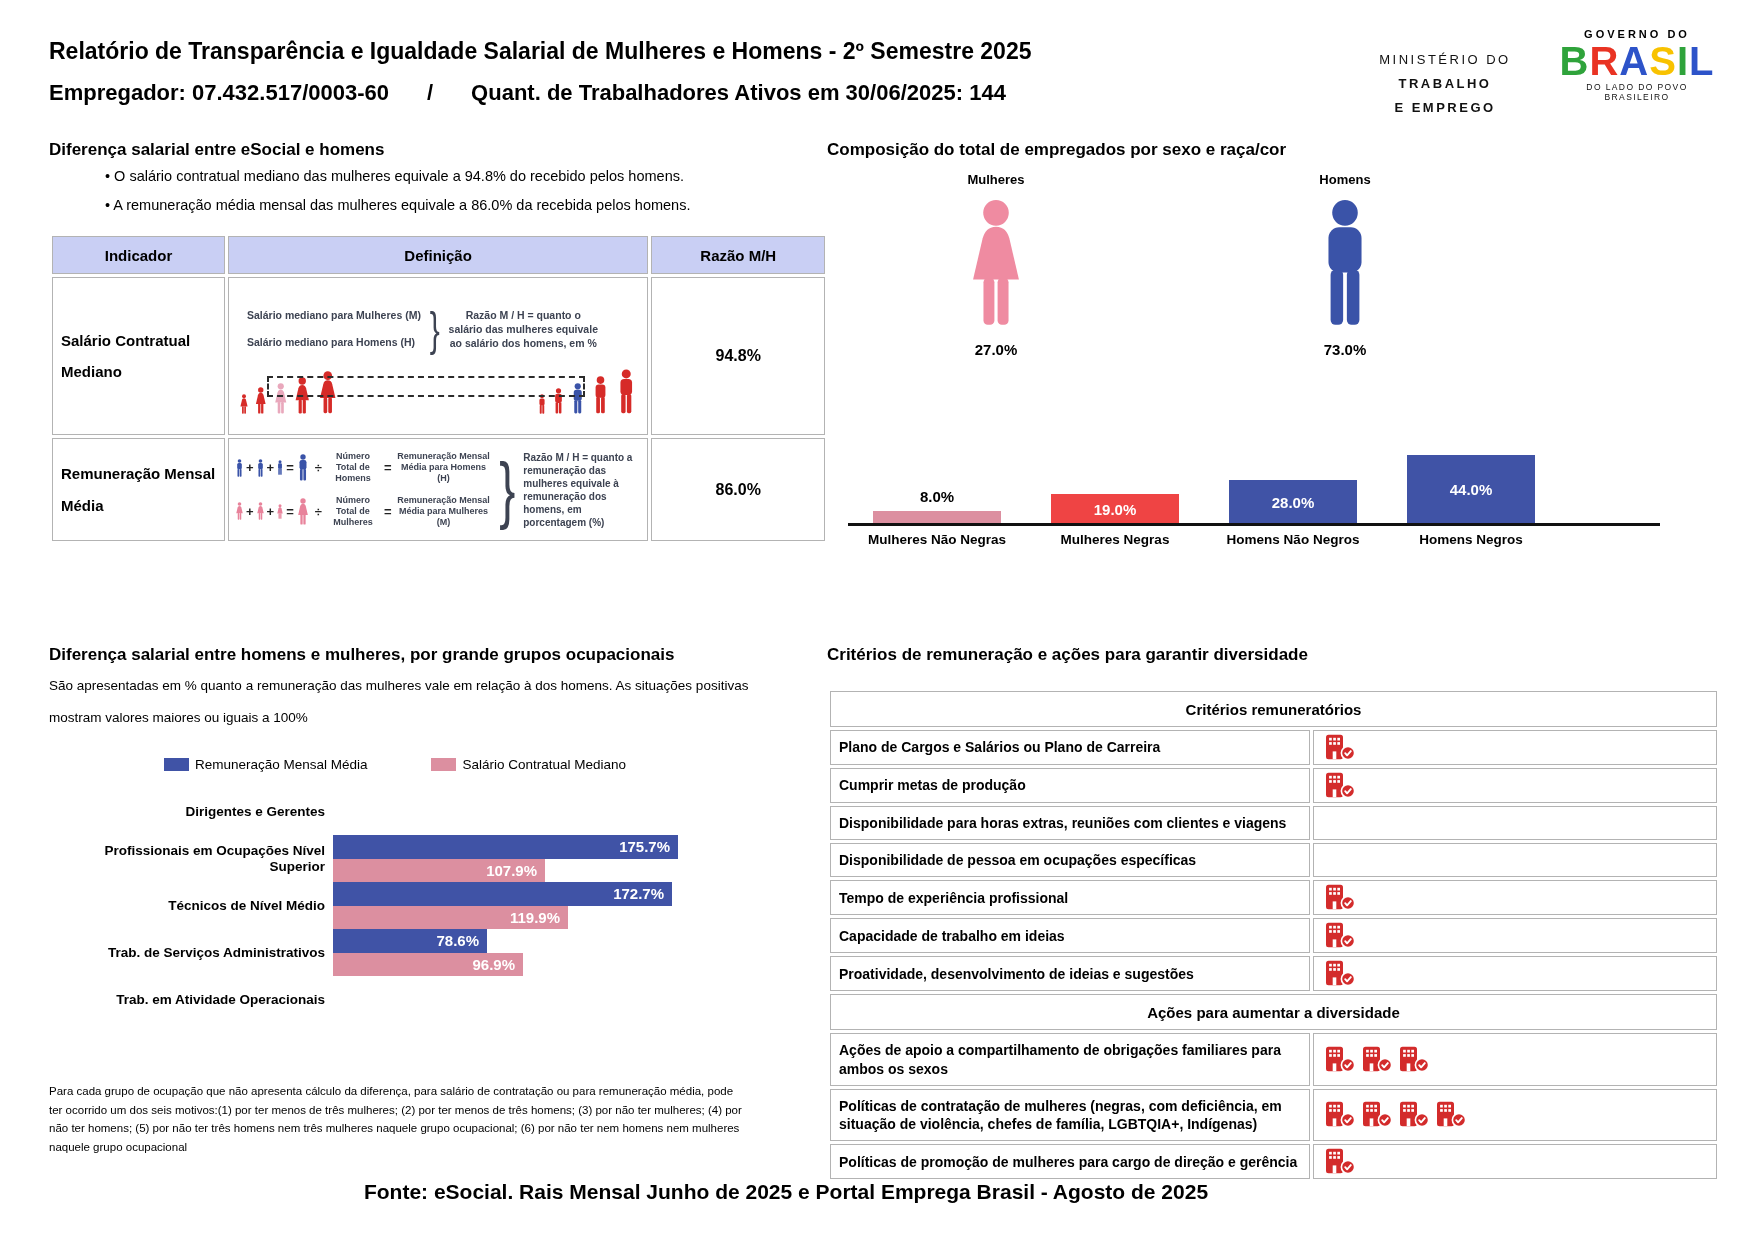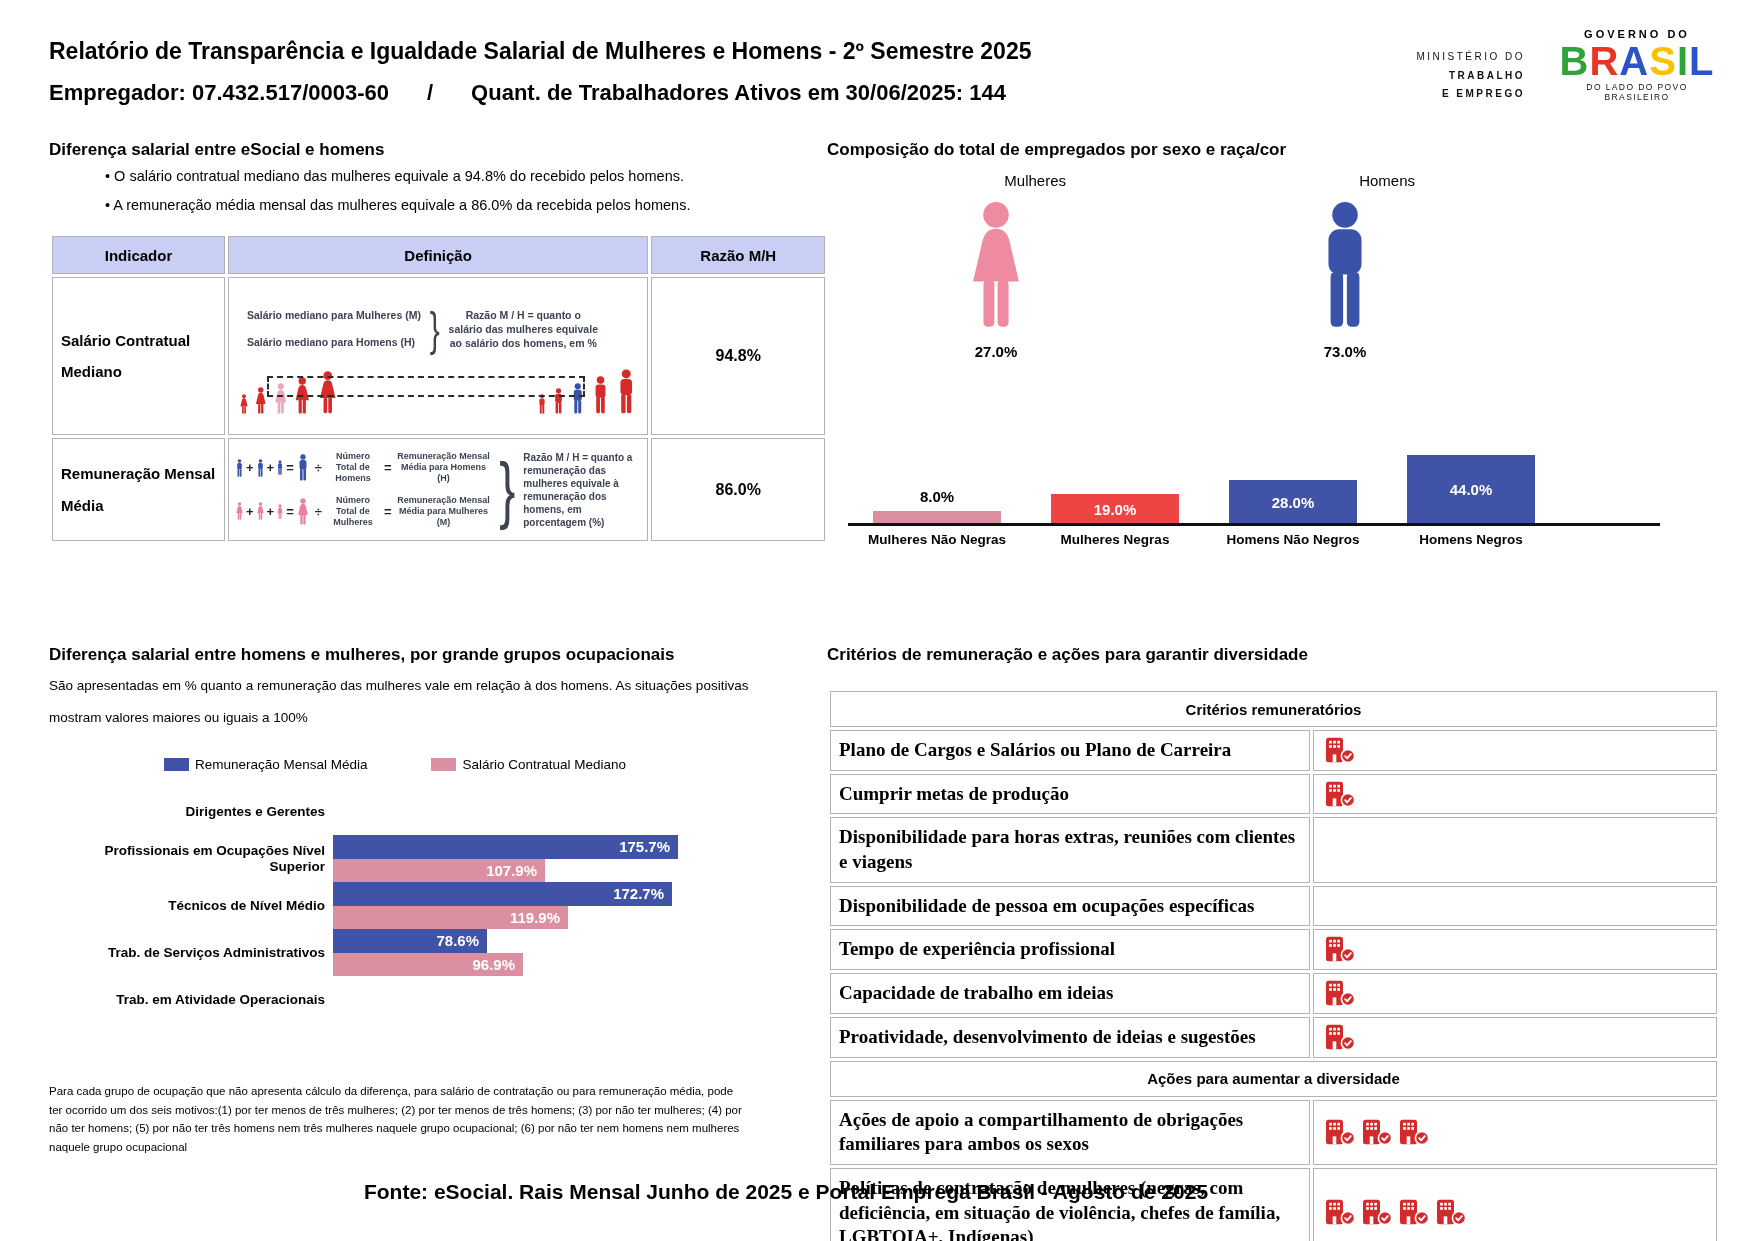--- a/index.html
+++ b/index.html
@@ -4,21 +4,21 @@
 <style>
   * { margin:0; padding:0; box-sizing:border-box; }
   html,body { background:#fff; }
   body { font-family:"Liberation Sans", sans-serif; color:#000; }
   .page { position:relative; width:1754px; height:1241px; background:#fff; overflow:hidden; }
 
   
   .h-title { position:absolute; left:49px; top:38px; font-size:23px; font-weight:bold; }
   .h-emp   { position:absolute; left:49px; top:80px; font-size:22px; font-weight:bold; }
   .h-emp .sep { margin:0 38px; }
-  .ministry { position:absolute; left:1365px; top:48px; width:160px; text-align:right; font-size:10px; letter-spacing:2.5px; color:#111; line-height:1.85; }
+  .ministry { position:absolute; left:1365px; top:48px; width:160px; text-align:center; font-size:13px; letter-spacing:2.5px; color:#111; line-height:1.85; }
   .ministry .b { font-weight:bold; }
   .govlogo { position:absolute; left:1552px; top:28px; width:170px; text-align:center; }
   .govlogo .top { font-size:11px; font-weight:bold; letter-spacing:3px; }
   .govlogo .word { font-size:40px; font-weight:900; letter-spacing:1px; line-height:1.05; }
   .govlogo .bottom { font-size:8.5px; letter-spacing:1.4px; color:#111; }
 
   
   .sec-h { position:absolute; font-size:17px; font-weight:bold; }
 
   
@@ -50,21 +50,21 @@
   .f-txt { font-size:9px; font-weight:bold; color:#3d4352; text-align:center; line-height:1.25; }
   .f-txt.div { width:52px; }
   .f-txt.res { width:94px; }
   .def2-wrap .brace { font-size:74px; }
   .def2-note { width:118px; font-size:10px; font-weight:bold; color:#3d4352; text-align:left; line-height:1.3; }
 
   .pp { display:block; }
 
   
   .comp-fig { position:absolute; width:140px; text-align:center; }
-  .comp-fig .cap { font-size:15px; font-weight:normal; margin-bottom:12px;text-align:right; }
+  .comp-fig .cap { font-size:13px; font-weight:bold; margin-bottom:12px; }
   .comp-fig .pic { display:flex; justify-content:center; height:128px; }
   .comp-fig .pct { font-size:15px; font-weight:bold; margin-top:14px; }
 
   .comp-chart { position:absolute; left:848px; top:440px; width:812px; height:115px; }
   .comp-cols { display:flex; height:83px; align-items:center; }
   .comp-col { position:relative; width:178px; height:83px; }
   .comp-bar { position:absolute; bottom:0; left:25px; width:128px; }
   .comp-val { font-size:15px; font-weight:bold; }
   .comp-val.inside { position:absolute; width:100%; color:#fff; text-align:center; top:50%; transform:translateY(-50%); }
   .comp-val.above { position:absolute; width:178px; text-align:center; color:#000; }
@@ -82,21 +82,21 @@
   .occ-cat { width:284px; text-align:right; padding-right:8px; font-size:13.5px; font-weight:bold; line-height:1.15; }
   .occ-bars { flex:1; }
   .occ-bar { height:23.5px; position:relative; }
   .occ-val { position:absolute; right:8px; top:0; line-height:23.5px; color:#fff; font-size:15px; font-weight:bold; }
   .occ-note { position:absolute; left:49px; top:1082px; width:700px; font-size:11.5px; line-height:1.62; }
 
   
   table.crit { position:absolute; left:827px; top:688px; border-collapse:separate; border-spacing:3px; }
   table.crit td { border:1px solid #b3b3b3; background:#fff; vertical-align:middle; }
   td.crit-head { background:#c9cff4; font-size:15px; font-weight:bold; text-align:center; height:36px; }
-  td.c-label { width:480px; font-size:19px; font-weight:bold; padding:7px 8px; line-height:1.3;font-family:Liberation Serif, serif; }
+  td.c-label { width:480px; font-size:14px; font-weight:bold; padding:7px 8px; line-height:1.3; }
   td.c-icons { width:404px; padding:3px 0 3px 10px; }
   td.c-icons svg { margin-right:4px; vertical-align:middle; }
   .bld-icon { width:33px; height:27px; }
 
   
   .footer { position:absolute; left:49px; top:1180px; width:1474px; text-align:center; font-size:21px; font-weight:bold; }
 </style>
 </head>
 <body>
 

